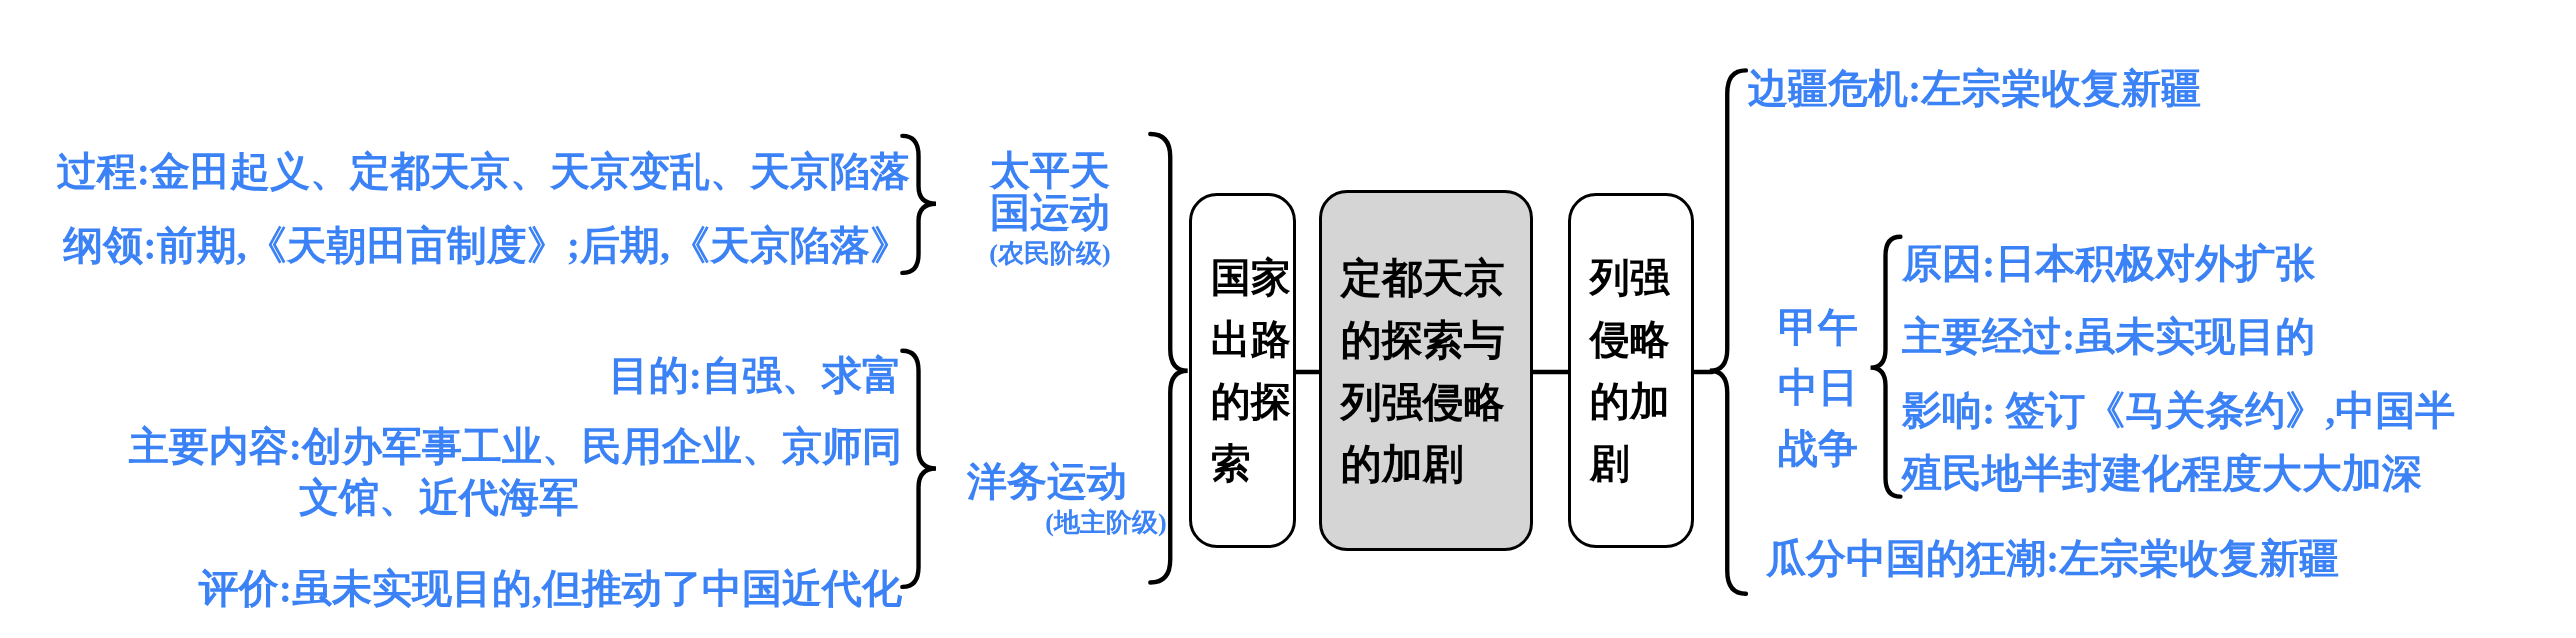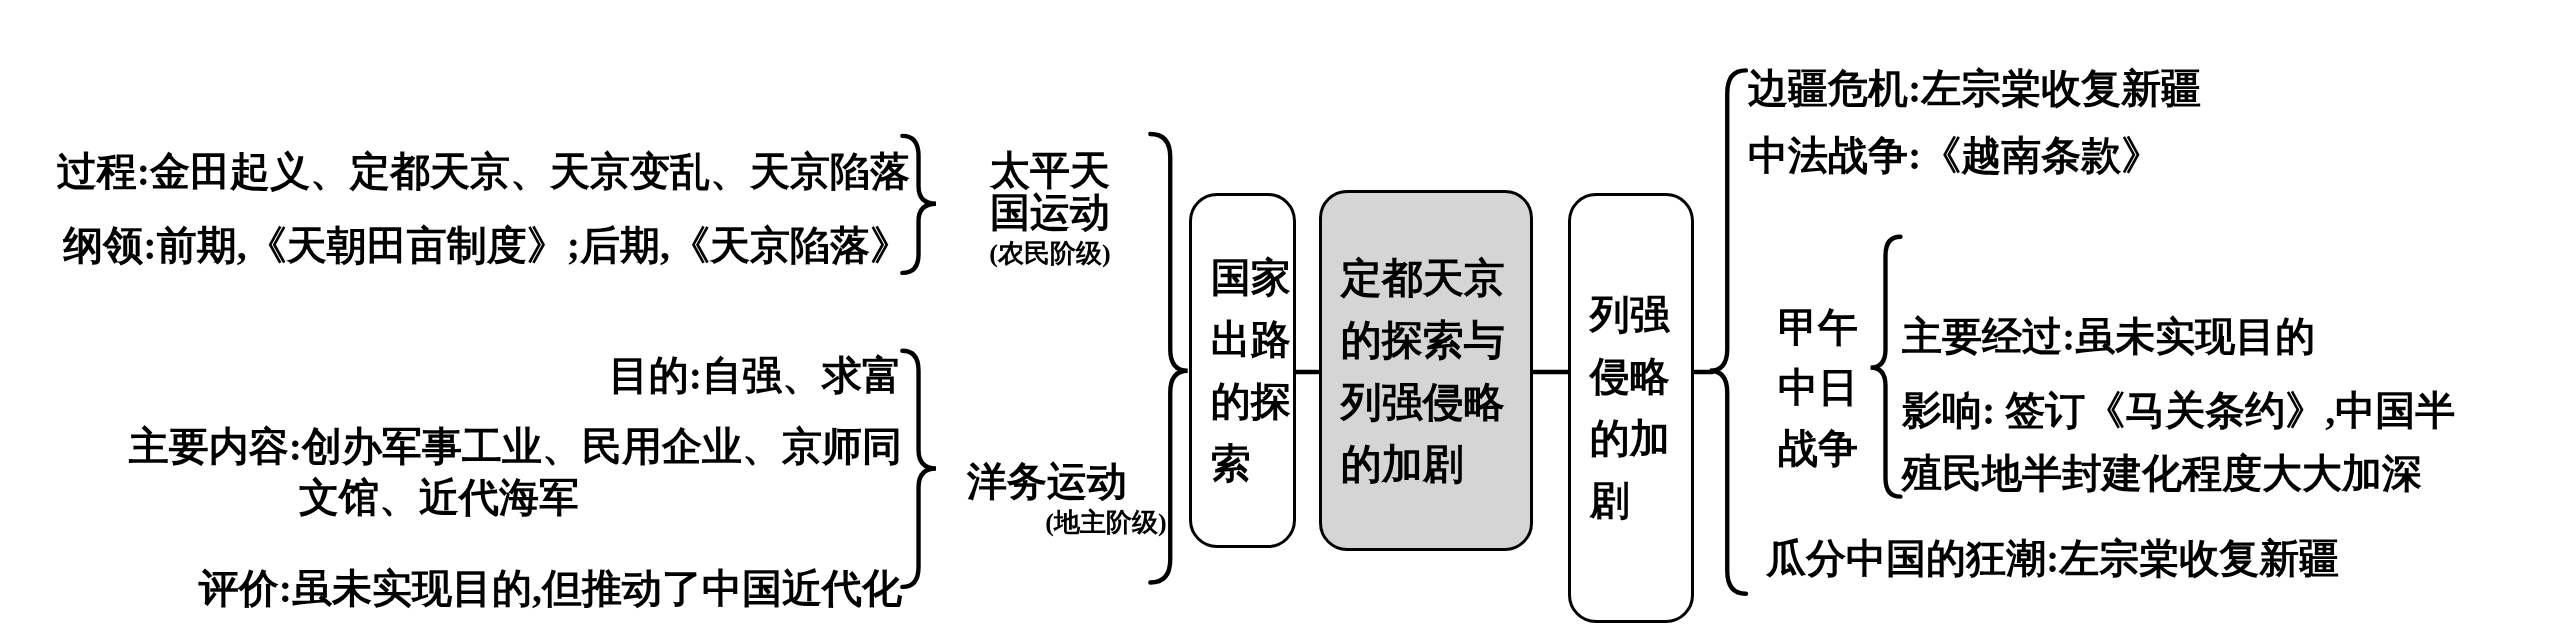--- a/index.html
+++ b/index.html
@@ -1,19 +1,19 @@
 <!DOCTYPE html>
 <html style="font-size:10px"><head>
 <meta charset="utf-8">
 <style>
   html,body{margin:0;padding:0;background:#ffffff;}
   .stage{position:relative;width:2576px;height:638px;background:#ffffff;overflow:hidden;
          font-family:"Liberation Serif","DejaVu Serif",serif;color:#000;}
   .wires{position:absolute;left:0;top:0;}
-  .t{position:absolute;white-space:nowrap;font-weight:700;font-size:40px;line-height:1;color:#000000;}
+  .t{position:absolute;white-space:nowrap;font-weight:700;font-size:40px;line-height:1;color:#3b82f6;}
   .small{font-size:26px;}
   .ctr{transform:translateX(-50%);}
   .box{position:absolute;box-sizing:border-box;border:3.7px solid #000;border-radius:28px;
        background:#ffffff;display:flex;flex-direction:column;justify-content:center;
        font-weight:700;font-size:40px;line-height:62px;white-space:nowrap;}
   .box .bl{padding-left:18.7px;}
   .box.gray{background:#d5d5d5;font-size:41px;}
 </style>
 </head>
 <body>
@@ -59,34 +59,34 @@
     <div class="bl">索</div>
   </div>
 
   <div class="box gray" style="left:1319px;top:190px;width:214px;height:361px">
     <div class="bl">定都天京</div>
     <div class="bl">的探索与</div>
     <div class="bl">列强侵略</div>
     <div class="bl">的加剧</div>
   </div>
 
-  <div class="box" style="left:1568px;top:193px;width:126px;height:430px">
+  <div class="box" style="left:1568px;top:193px;width:126px;height:355px">
     <div class="bl">列强</div>
     <div class="bl">侵略</div>
     <div class="bl">的加</div>
     <div class="bl">剧</div>
   </div>
 
   <div class="t" style="left:1748px;top:69px">边疆危机:左宗棠收复新疆</div>
-  <div class="t" style="left:1748px;top:136px">中法战争:《越南条款》</div>
 
   <div class="t ctr" style="left:1818px;top:308px">甲午</div>
   <div class="t ctr" style="left:1818px;top:368px">中日</div>
   <div class="t ctr" style="left:1818px;top:429px">战争</div>
 
+  <div class="t" style="left:1902px;top:244px">原因:日本积极对外扩张</div>
   <div class="t" style="left:1902px;top:317px">主要经过:虽未实现目的</div>
   <div class="t" style="left:1902px;top:391px">影响: 签订《马关条约》,中国半</div>
   <div class="t" style="left:1902px;top:454px">殖民地半封建化程度大大加深</div>
 
   <div class="t" style="left:1766px;top:539px">瓜分中国的狂潮:左宗棠收复新疆</div>
 
 </div>
 
 
 </body></html>

